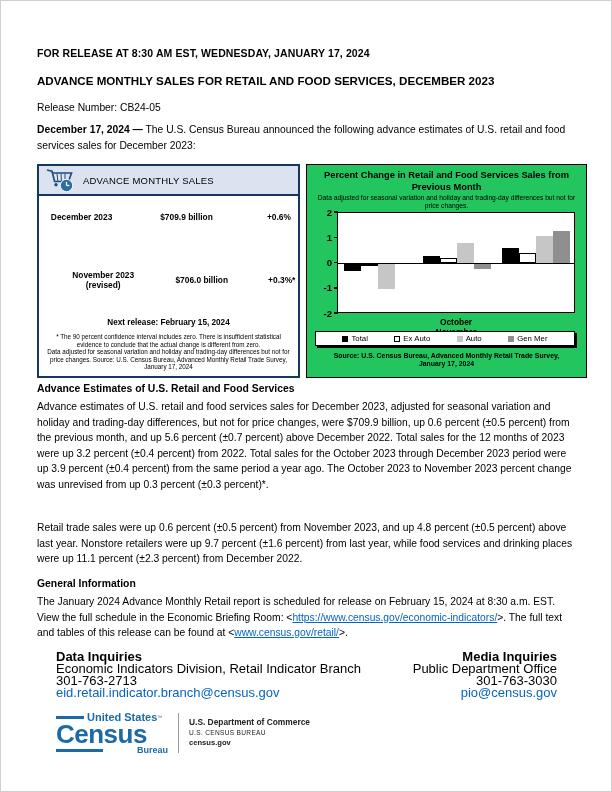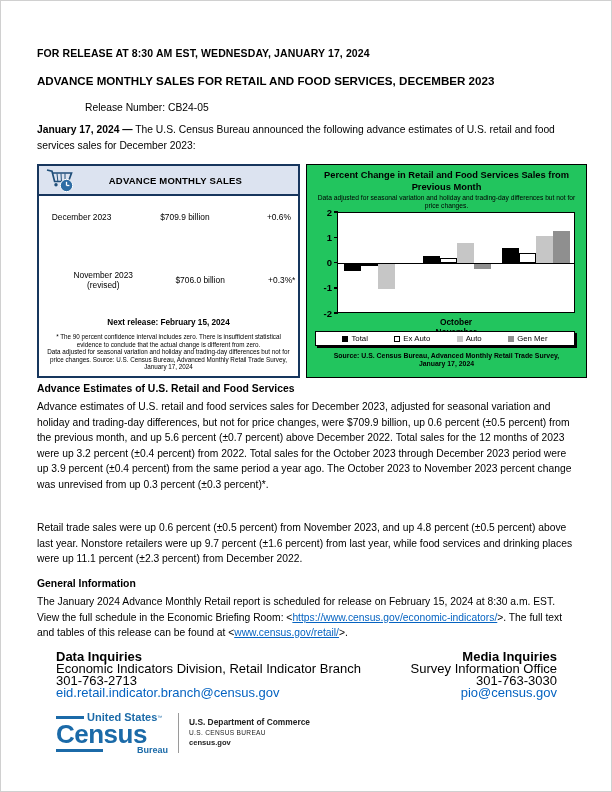--- a/index.html
+++ b/index.html
@@ -5,34 +5,34 @@
   * { margin:0; padding:0; box-sizing:border-box; }
   html,body { background:#e8e8e8; }
   .page {
     position:relative; width:612px; height:792px; margin:0 auto;
     background:#ffffff; font-family:"Liberation Sans", sans-serif; color:#000;
     overflow:hidden; border:1px solid #d0d0d0;
   }
   .abs { position:absolute; }
   .release-line { left:36px; top:46px; font-size:10.5px; font-weight:bold; letter-spacing:.1px; }
   .doc-title { left:36px; top:73px; font-size:11.6px; font-weight:bold; }
-  .release-number { left:36px; top:101px; font-size:10.3px;margin-left:48px; }
+  .release-number { left:36px; top:101px; font-size:10.3px; }
   .intro { left:36px; top:121px; width:541px; font-size:10.3px; line-height:15.5px; }
   .intro b { font-weight:bold; }
 
   
   .columns { left:36px; top:163px; width:550px; height:214px; display:flex; }
 
   
   .infobox { width:263px; height:214px; border:2px solid #17365d; background:#fff; margin-right:6px; }
   .infobox-header { height:30px; background:#dce3f0; border-bottom:2px solid #17365d; display:flex; align-items:center; }
   .infobox-header .icon-wrap { width:44px; display:flex; justify-content:center; }
-  .infobox-title { flex:1; text-align:center; font-size:9.5px; font-weight:bold; letter-spacing:.2px; padding-right:30px; }
+  .infobox-title { flex:1; text-align:left; font-size:9.5px; font-weight:normal; letter-spacing:.2px; padding-right:30px; }
   .infobox-body { position:relative; height:178px; }
-  .sales-row { position:absolute; left:0; width:100%; display:flex; align-items:center; font-size:8.4px; font-weight:normal;gap:36px; }
+  .sales-row { position:absolute; left:0; width:100%; display:flex; align-items:center; font-size:8.4px; font-weight:bold;gap:36px; }
   .sales-row .c1 { width:118px; text-align:center; }
   .sales-row .c2 { width:88px; text-align:left; }
   .sales-row .c3 { width:53px; text-align:center; }
   .row-dec { top:16px; }
   .row-nov { top:74px;padding-left:28px; }
   .next-release { position:absolute; top:122px; width:100%; text-align:center; font-size:8.2px; font-weight:bold; }
   .footnotes { position:absolute; top:137px; left:5px; right:5px; text-align:center; font-size:6.3px; line-height:7.5px; }
 
   
   .chartbox { position:relative; width:281px; height:214px; border:1.5px solid #000; background:#22c55e; }
@@ -85,21 +85,21 @@
   .commerce-site { font-weight:bold; font-size:7.6px; }
 </style>
 </head>
 <body>
 
 <div class="page">
 
   <div class="abs release-line">FOR RELEASE AT 8:30 AM EST, WEDNESDAY, JANUARY 17, 2024</div>
   <div class="abs doc-title">ADVANCE MONTHLY SALES FOR RETAIL AND FOOD SERVICES, DECEMBER 2023</div>
   <div class="abs release-number">Release Number: CB24-05</div>
-  <div class="abs intro"><b>January 17, 2024 —</b><span> The U.S. Census Bureau announced the following advance estimates of U.S. retail and food services sales for December 2023:</span></div>
+  <div class="abs intro"><b>December 17, 2024 —</b><span> The U.S. Census Bureau announced the following advance estimates of U.S. retail and food services sales for December 2023:</span></div>
 
   <div class="abs columns">
 
     <div class="infobox">
       <div class="infobox-header">
         <span class="icon-wrap">
           <svg width="33" height="26" viewBox="0 0 33 26">
             <path d="M2 3 L7 4.2 L9.6 14.5 L23.5 14.5 L26.5 6 L8 6" fill="none" stroke="#1f4e79" stroke-width="1.7"></path>
             <line x1="12" y1="6.5" x2="12.8" y2="14" stroke="#1f4e79" stroke-width="1"></line>
             <line x1="16" y1="6.5" x2="16.4" y2="14" stroke="#1f4e79" stroke-width="1"></line>
@@ -196,21 +196,21 @@
 
   <div class="abs contacts">
     <div class="contact-left">
       <div class="contact-h">Data Inquiries</div>
       <div>Economic Indicators Division, Retail Indicator Branch</div>
       <div>301-763-2713</div>
       <a class="contact-link" href="#">eid.retail.indicator.branch@census.gov</a>
     </div>
     <div class="contact-right">
       <div class="contact-h">Media Inquiries</div>
-      <div>Survey Information Office</div>
+      <div>Public Department Office</div>
       <div>301-763-3030</div>
       <a class="contact-link" href="#">pio@census.gov</a>
     </div>
   </div>
 
   <div class="abs logo-band">
     <div class="census-logo">
       <div class="cl-row1">
         <span class="cl-bar1"></span>
         <span class="cl-us">United States</span>

